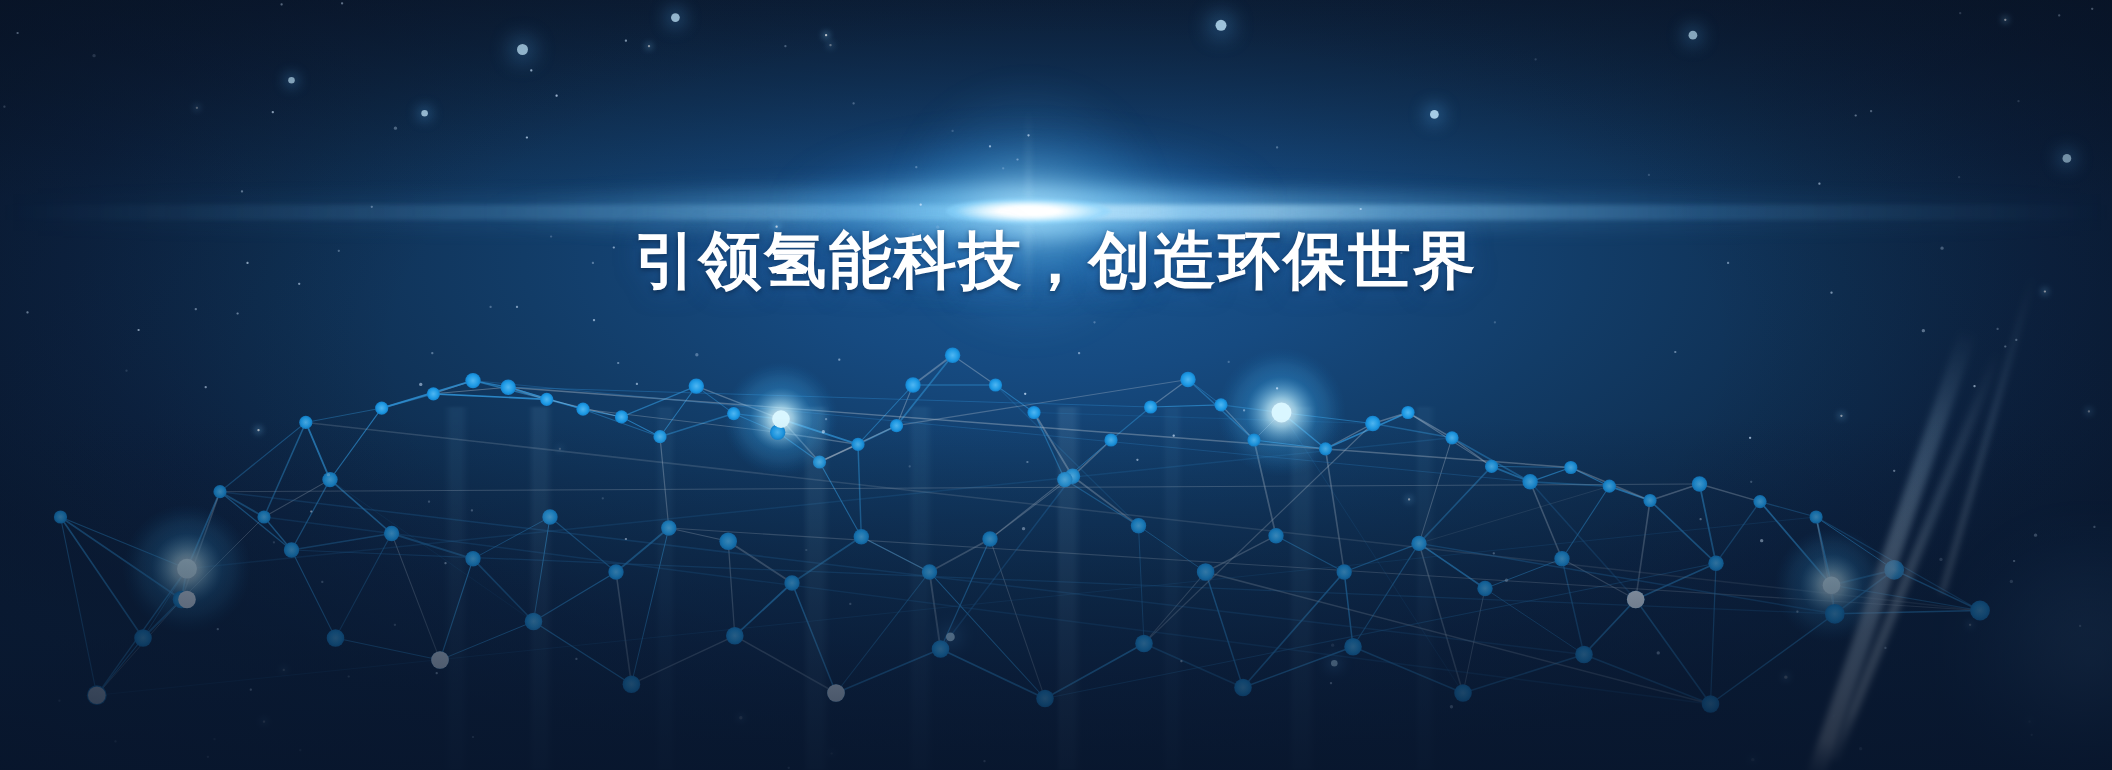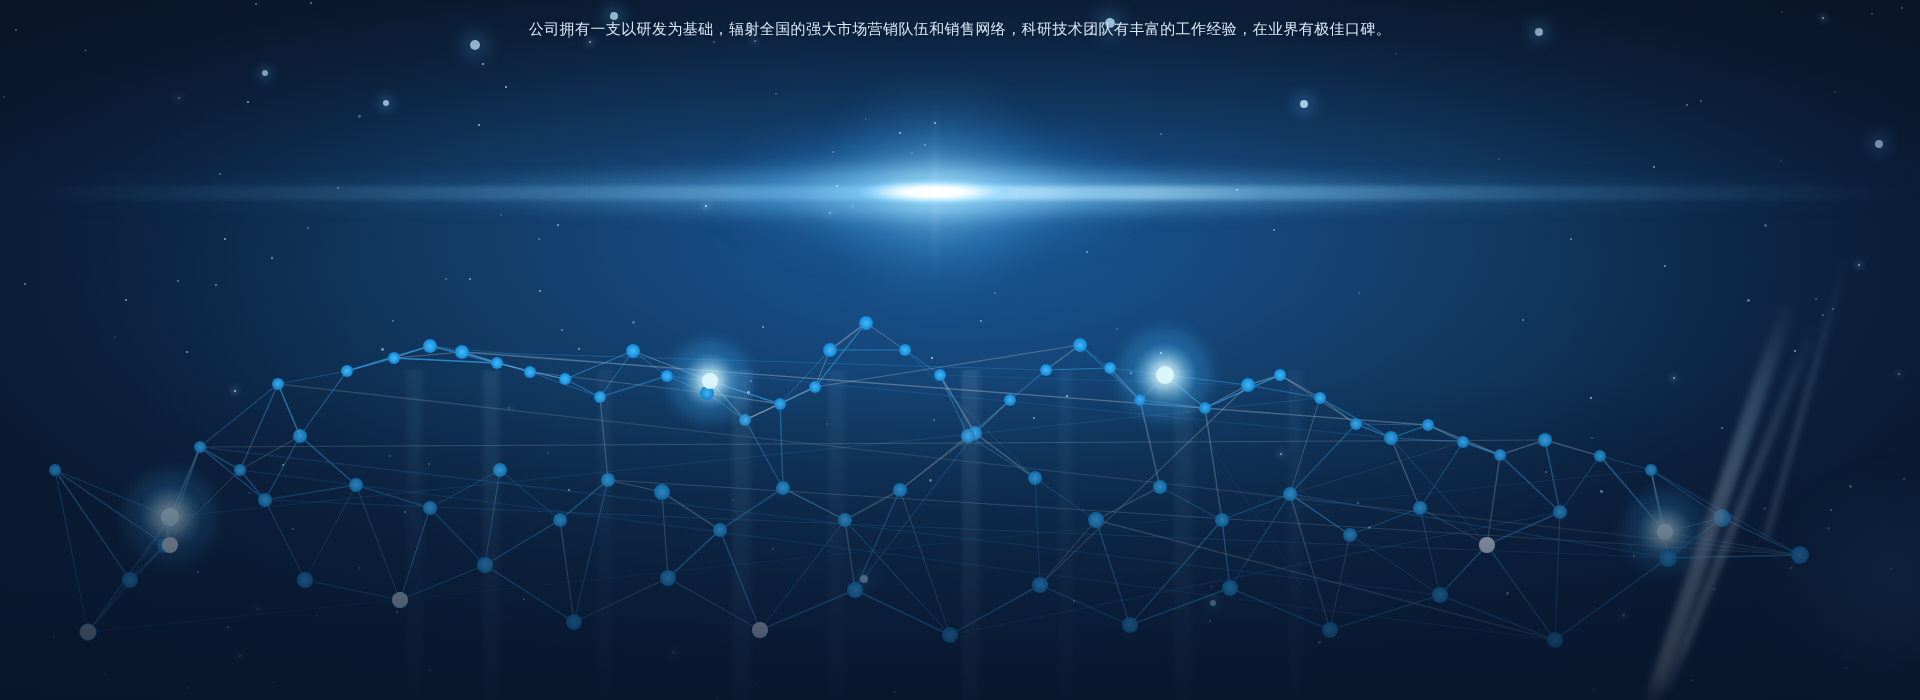--- a/index.html
+++ b/index.html
@@ -690,16 +690,16 @@
       <div class="star" style="left: 262px; top: 70px; width: 6px; height: 6px; background: rgba(190, 230, 255, 0.85); box-shadow: rgba(90, 180, 250, 0.45) 0px 0px 12px 3px;"></div>
       <div class="star" style="left: 1875px; top: 140px; width: 8px; height: 8px; background: rgba(190, 230, 255, 0.85); box-shadow: rgba(90, 180, 250, 0.45) 0px 0px 16px 4px;"></div>
       <div class="star" style="left: 860px; top: 575px; width: 8px; height: 8px; background: rgba(190, 230, 255, 0.85); box-shadow: rgba(90, 180, 250, 0.45) 0px 0px 16px 4px;"></div>
       <div class="star" style="left: 1210px; top: 600px; width: 6px; height: 6px; background: rgba(190, 230, 255, 0.85); box-shadow: rgba(90, 180, 250, 0.45) 0px 0px 12px 3px;"></div>
     </div>
 
   <div class="bg-vignette"></div>
   <div class="bg-bottom"></div>
 
   <div class="content">
-    <p class="hero-sub">公司拥有一支以研发为基础，辐射全国的强大市场营销队伍和销售网络，科研技术团队有丰富的工作经验，在业界有极佳口碑。</p>
+    <h1 class="hero-title">引领氢能科技，创造环保世界</h1>
   </div>
 
 </div>
 
 </body></html>

